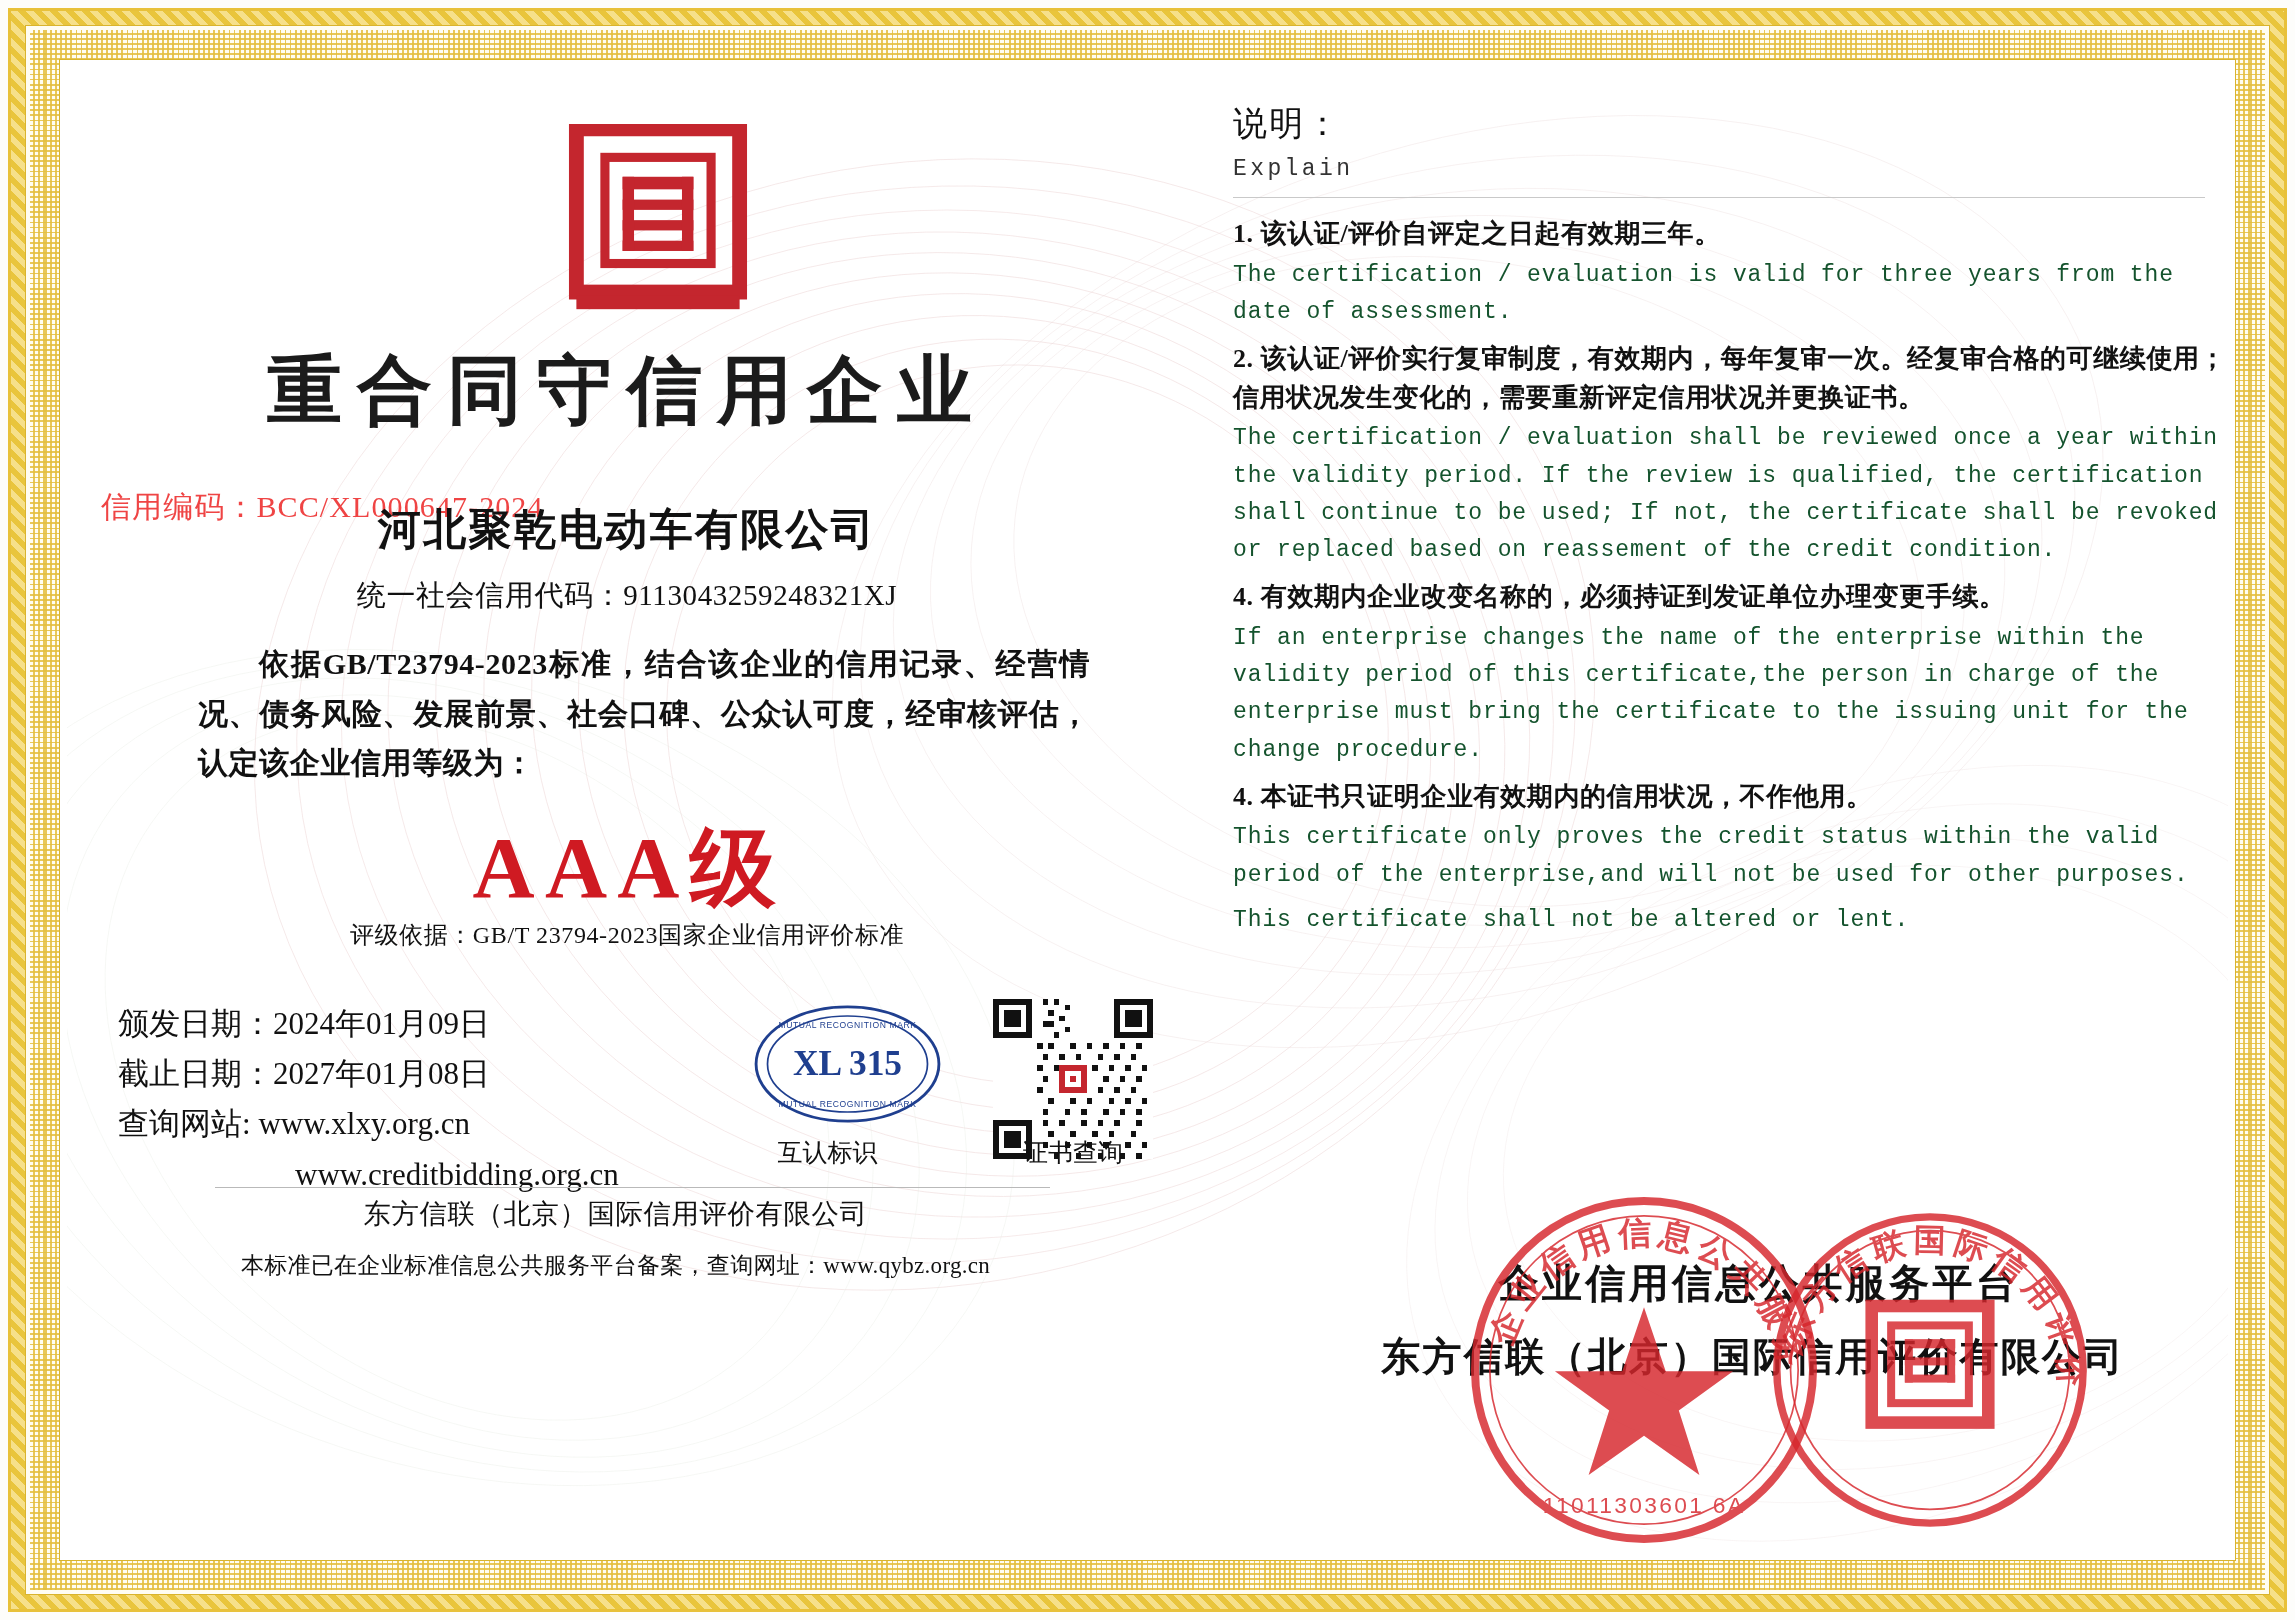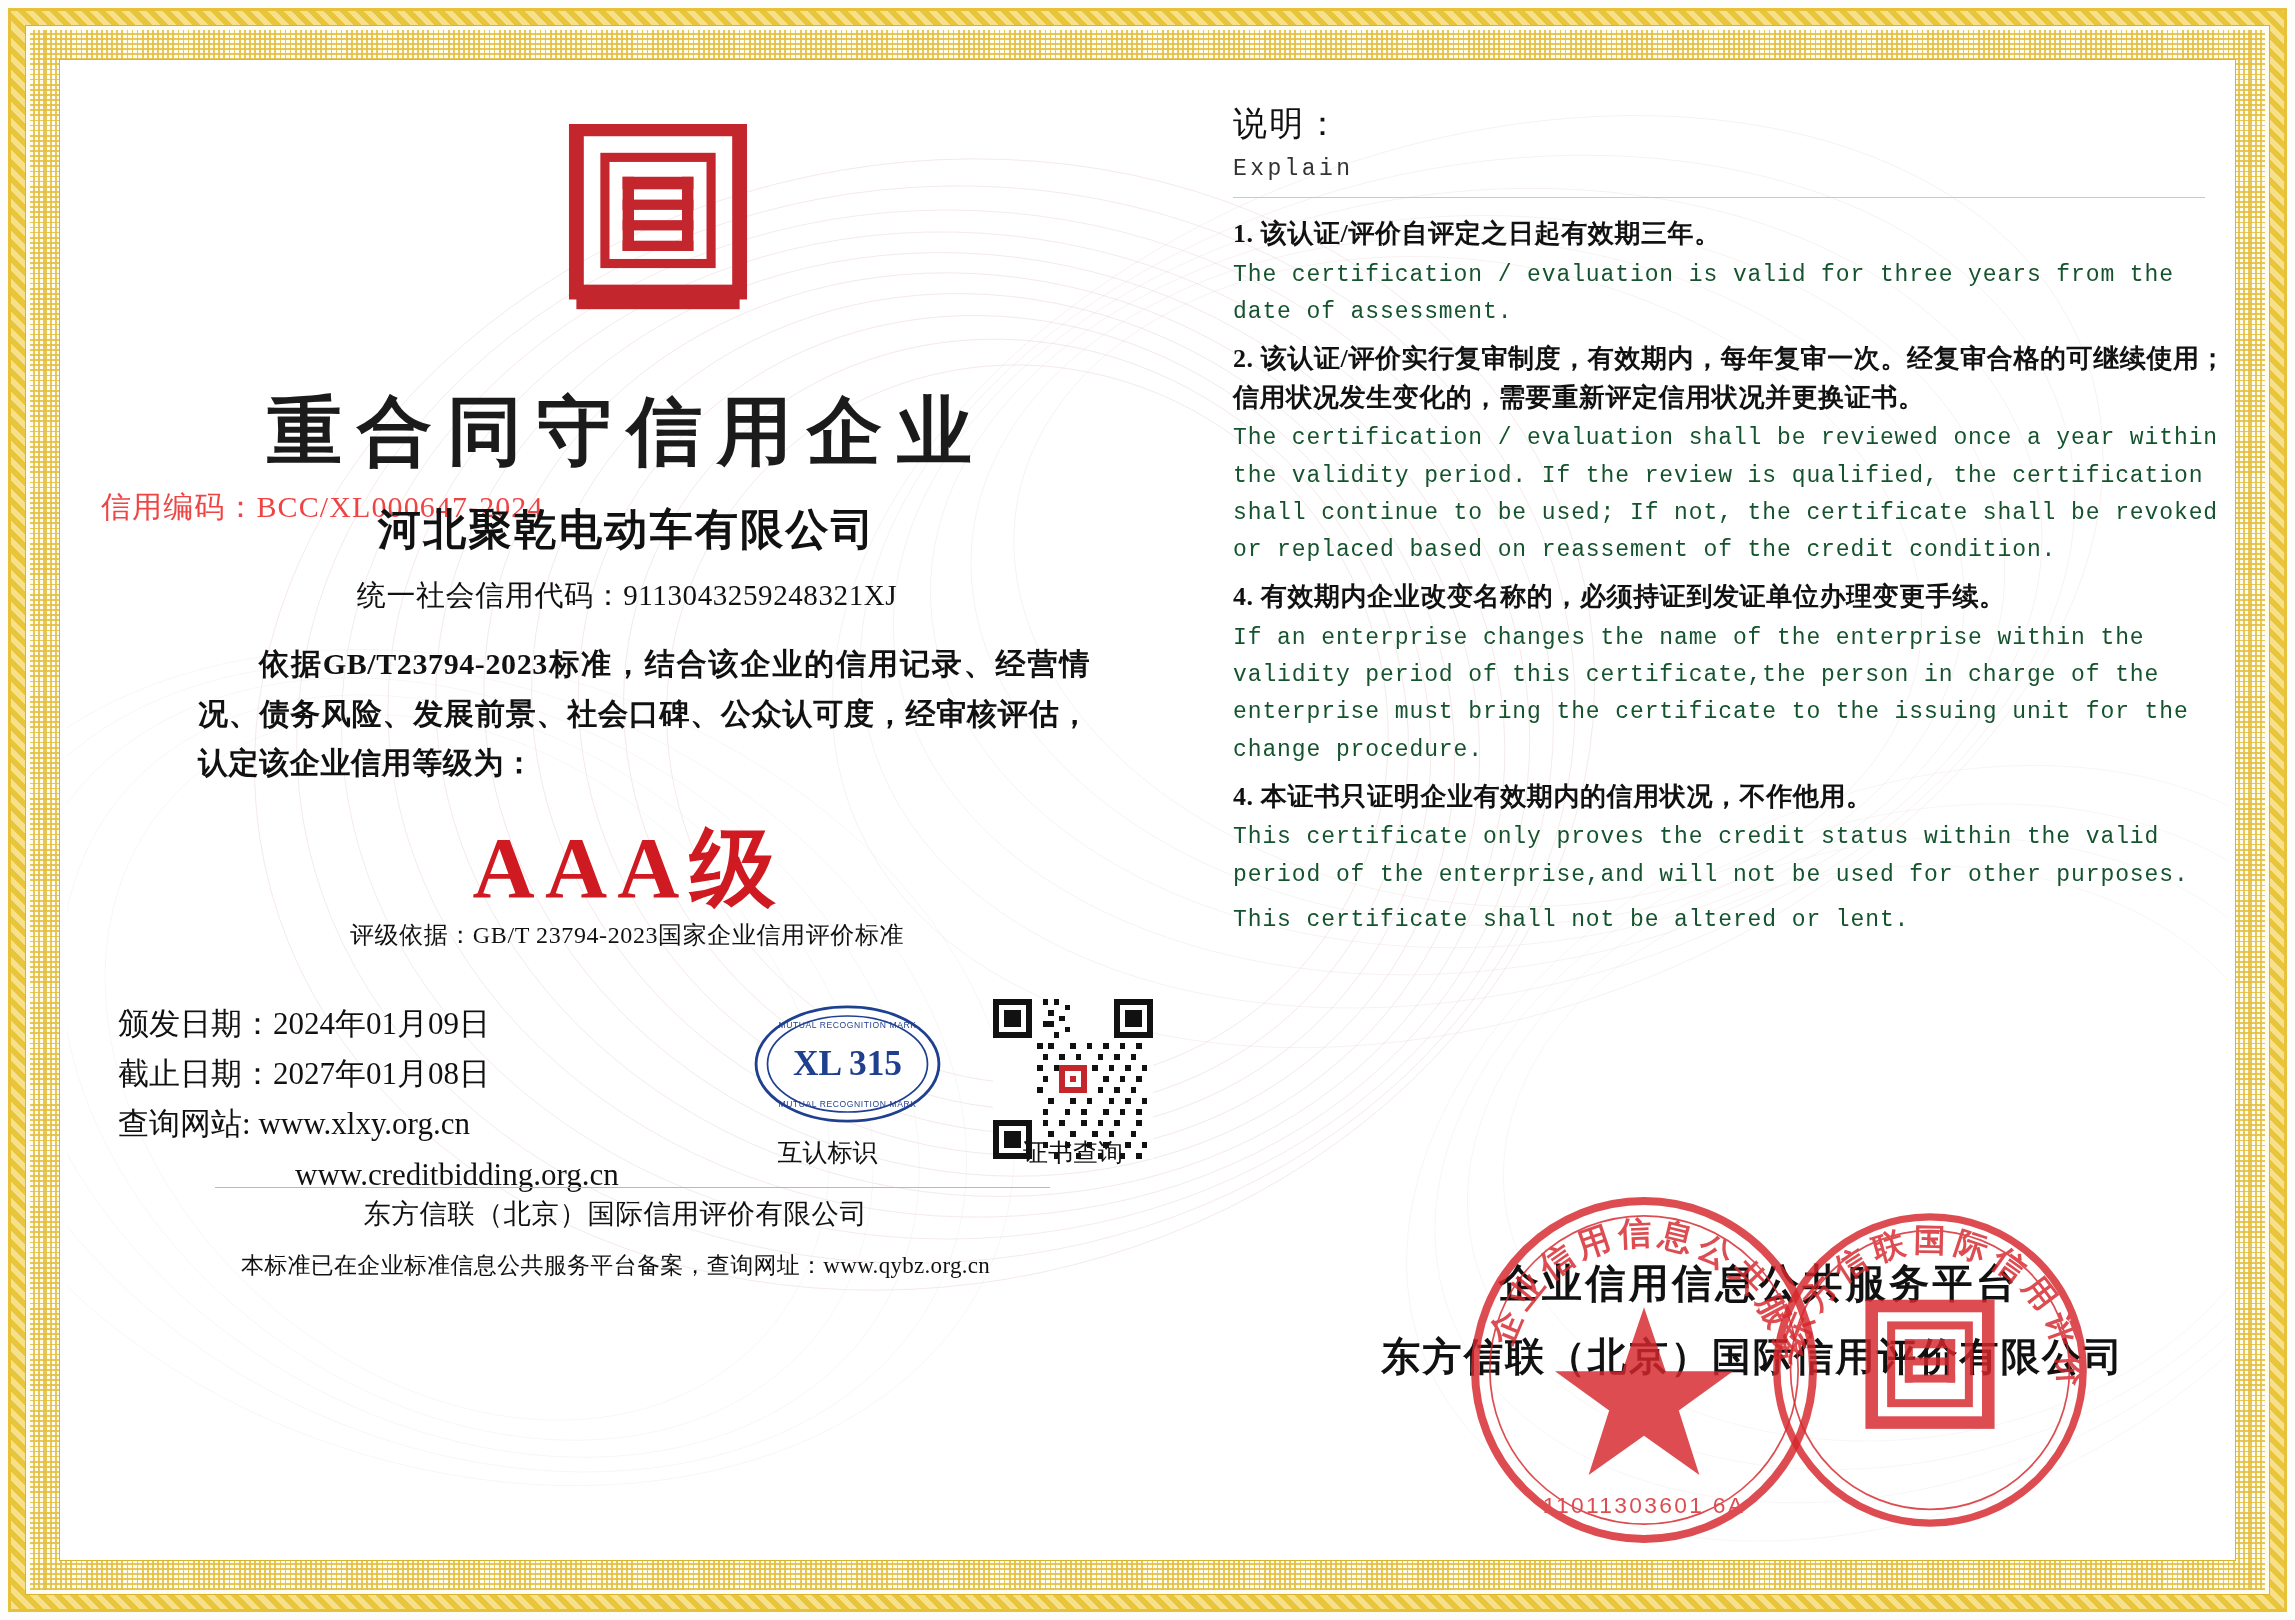--- a/index.html
+++ b/index.html
@@ -62,21 +62,20 @@
   .seal-logo{
     position:absolute;left:440px;top:57px;width:234px;height:206px;
   }
   .title-main{
     position:absolute;left:0;top:274px;width:1052px;
     text-align:center;
     font-size:75px;letter-spacing:15px;
     font-weight:700;color:#1b1b1b;
     font-family:"Liberation Serif",serif;
     white-space:nowrap;
-    margin-top:41px;
   }
   .credit-no{
     position:absolute;left:0;top:372px;width:1052px;
     text-align:left;font-size:30px;color:#ef4444;letter-spacing:1.1px;margin-top:48px;
   }
   .company{
     position:absolute;left:0;top:434px;width:1052px;
     text-align:center;font-size:43px;font-weight:700;color:#111;
     letter-spacing:2.3px;
   }

